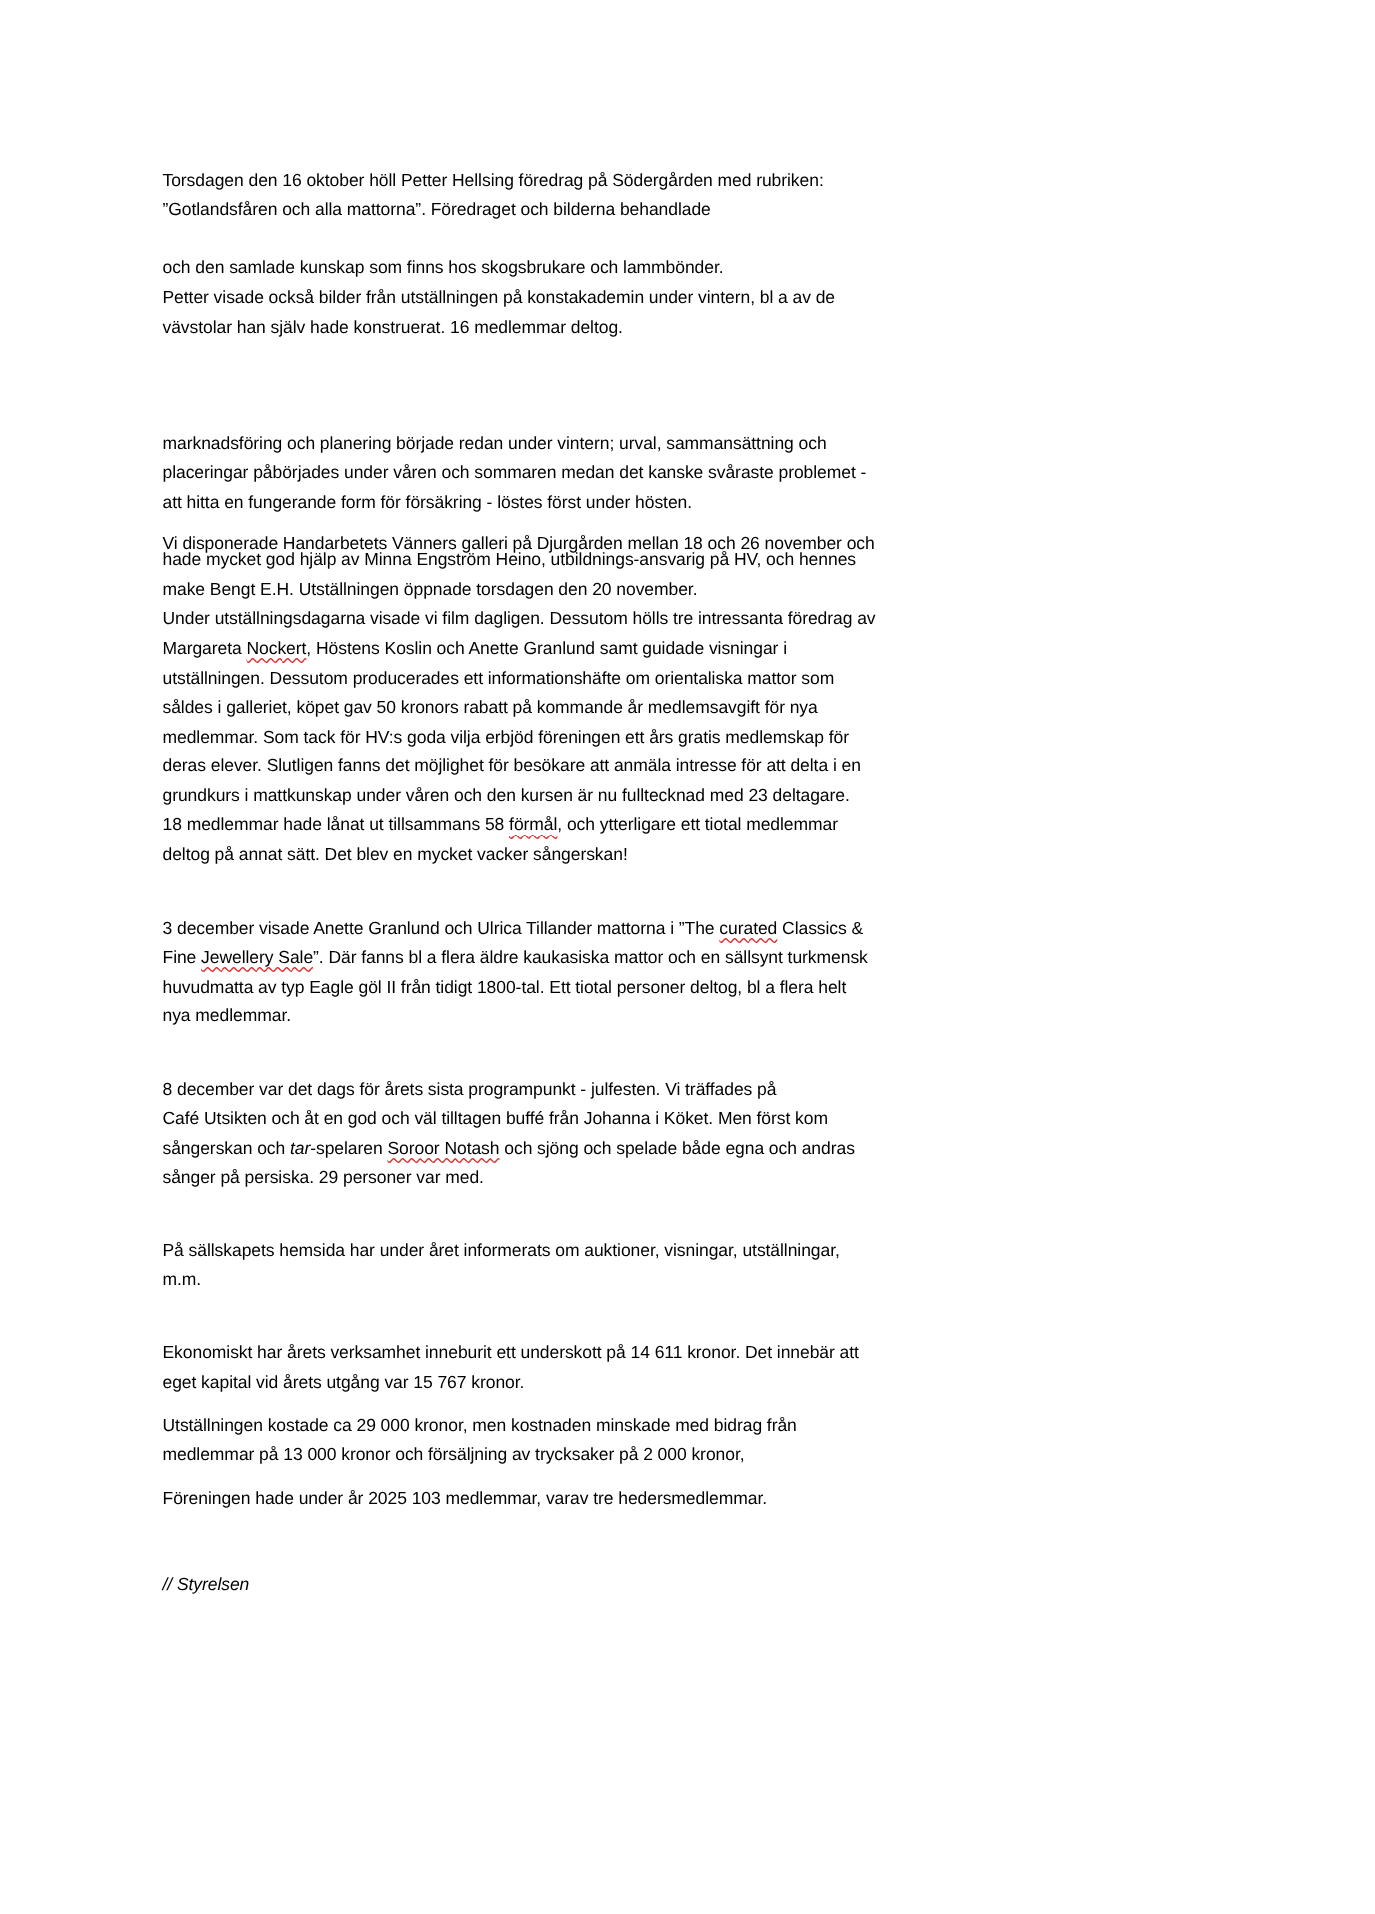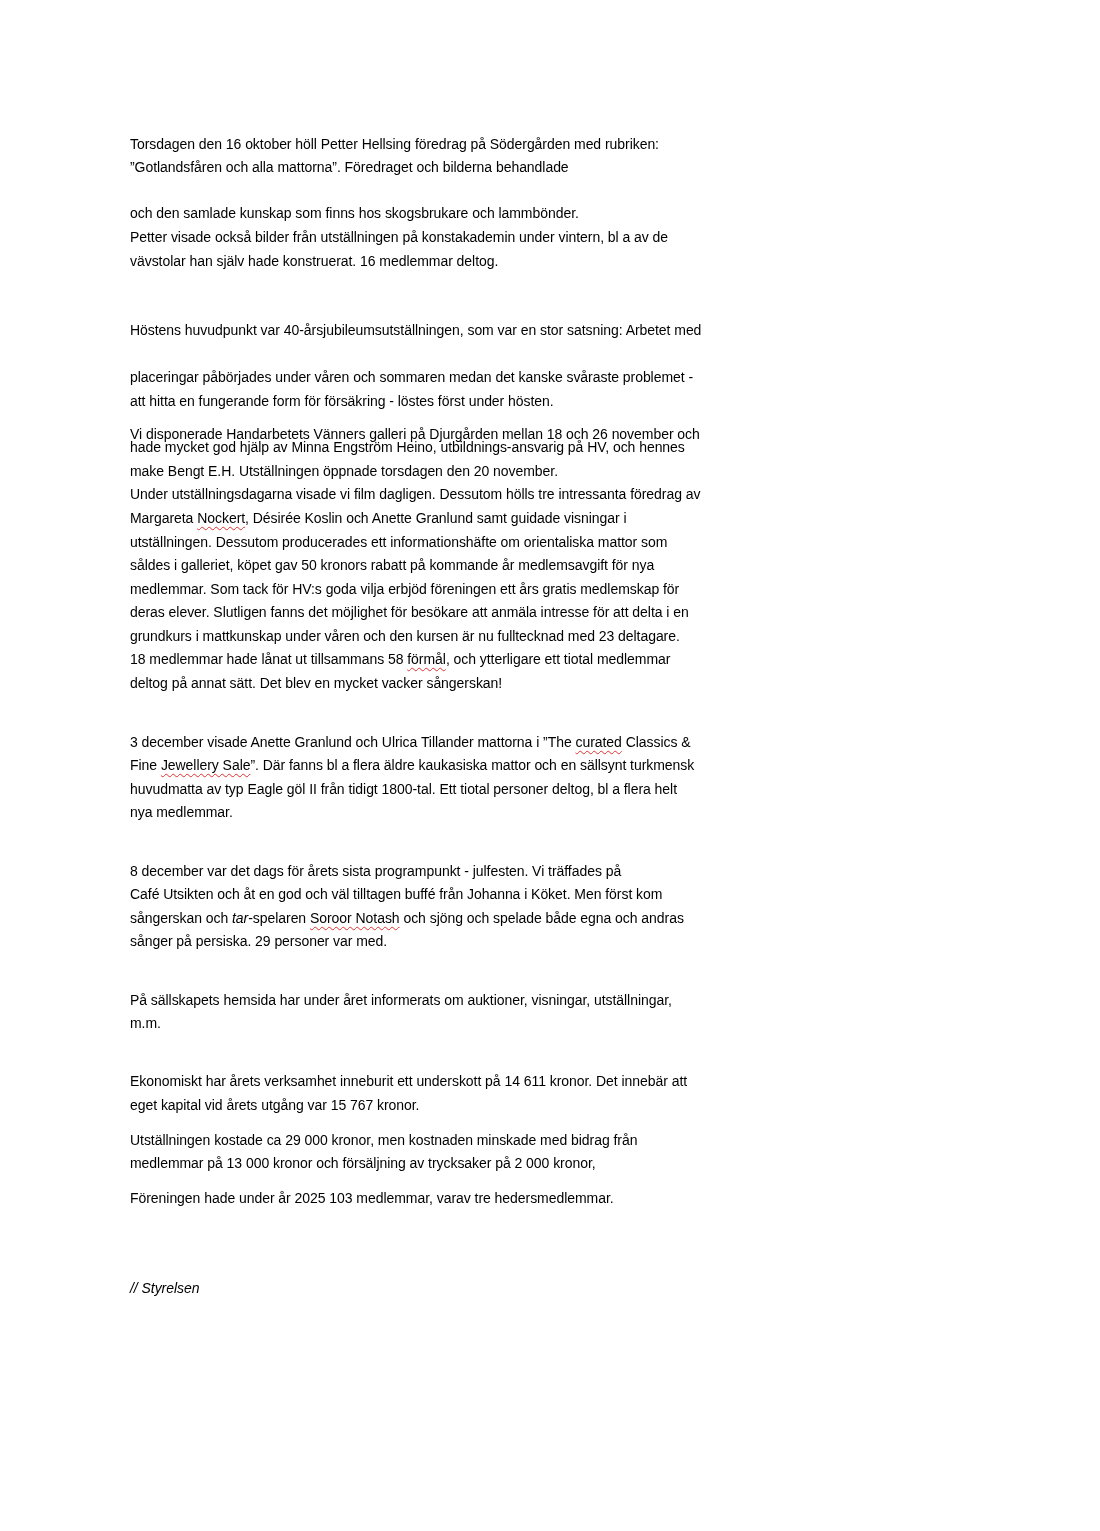--- a/index.html
+++ b/index.html
@@ -1,42 +1,42 @@
 <!DOCTYPE html>
 <html><head>
 <meta charset="utf-8">
 <style>
   html, body { margin:0; padding:0; background:#ffffff; }
   body { width:1100px; height:1531px; position:relative; overflow:hidden;
          font-family:"Liberation Sans", sans-serif; color:#000; }
   .page { position:absolute; left:0; top:0; width:1100px; height:1531px; background:#fff; }
   .line { position:absolute; left:130px; font-size:14px; line-height:22px; white-space:nowrap; letter-spacing:-0.05px; }
   .sq { text-decoration: underline wavy #e03030; text-decoration-thickness:1px; text-underline-offset:3px; }
-  .it { font-style:italic;margin-top:21px; }
+  .it { font-style:italic; }
 </style>
 </head>
 <body>
 
 <div class="page">
 
   <div class="line" style="top:133px">Torsdagen den 16 oktober höll Petter Hellsing föredrag på Södergården med rubriken:</div>
   <div class="line" style="top:156px">”Gotlandsfåren och alla mattorna”. Föredraget och bilderna behandlade</div>
   <div class="line" style="top:202px">och den samlade kunskap som finns hos skogsbrukare och lammbönder.</div>
   <div class="line" style="top:226px">Petter visade också bilder från utställningen på konstakademin under vintern, bl a av de</div>
   <div class="line" style="top:250px">vävstolar han själv hade konstruerat. 16 medlemmar deltog.</div>
 
-  <div class="line" style="top:319px">Höstens huvudpunkt var 40-årsjubileumsutställningen, som var en stor satsning: Arbetet med</div>
+  <div class="line" style="top:343px">marknadsföring och planering började redan under vintern; urval, sammansättning och</div>
   <div class="line" style="top:366px">placeringar påbörjades under våren och sommaren medan det kanske svåraste problemet -</div>
   <div class="line" style="top:390px">att hitta en fungerande form för försäkring - löstes först under hösten.</div>
   <div class="line" style="top:423px">Vi disponerade Handarbetets Vänners galleri på Djurgården mellan 18 och 26 november och</div>
   <div class="line" style="top:436px">hade mycket god hjälp av Minna Engström Heino, utbildnings-ansvarig på HV, och hennes</div>
   <div class="line" style="top:460px">make Bengt E.H. Utställningen öppnade torsdagen den 20 november.</div>
   <div class="line" style="top:483px">Under utställningsdagarna visade vi film dagligen. Dessutom hölls tre intressanta föredrag av</div>
   <div class="line" style="top:507px">
-    <span>Margareta </span><span class="sq">Nockert</span><span>, Désirée Koslin och Anette Granlund samt guidade visningar i</span>
+    <span>Margareta </span><span class="sq">Nockert</span><span>, Höstens Koslin och Anette Granlund samt guidade visningar i</span>
   </div>
   <div class="line" style="top:531px">utställningen. Dessutom producerades ett informationshäfte om orientaliska mattor som</div>
   <div class="line" style="top:554px">såldes i galleriet, köpet gav 50 kronors rabatt på kommande år medlemsavgift för nya</div>
   <div class="line" style="top:578px">medlemmar. Som tack för HV:s goda vilja erbjöd föreningen ett års gratis medlemskap för</div>
   <div class="line" style="top:601px">deras elever. Slutligen fanns det möjlighet för besökare att anmäla intresse för att delta i en</div>
   <div class="line" style="top:625px">grundkurs i mattkunskap under våren och den kursen är nu fulltecknad med 23 deltagare.</div>
   <div class="line" style="top:648px">
     <span>18 medlemmar hade lånat ut tillsammans 58 </span><span class="sq">förmål</span><span>, och ytterligare ett tiotal medlemmar</span>
   </div>
   <div class="line" style="top:672px">deltog på annat sätt. Det blev en mycket vacker sångerskan!</div>

